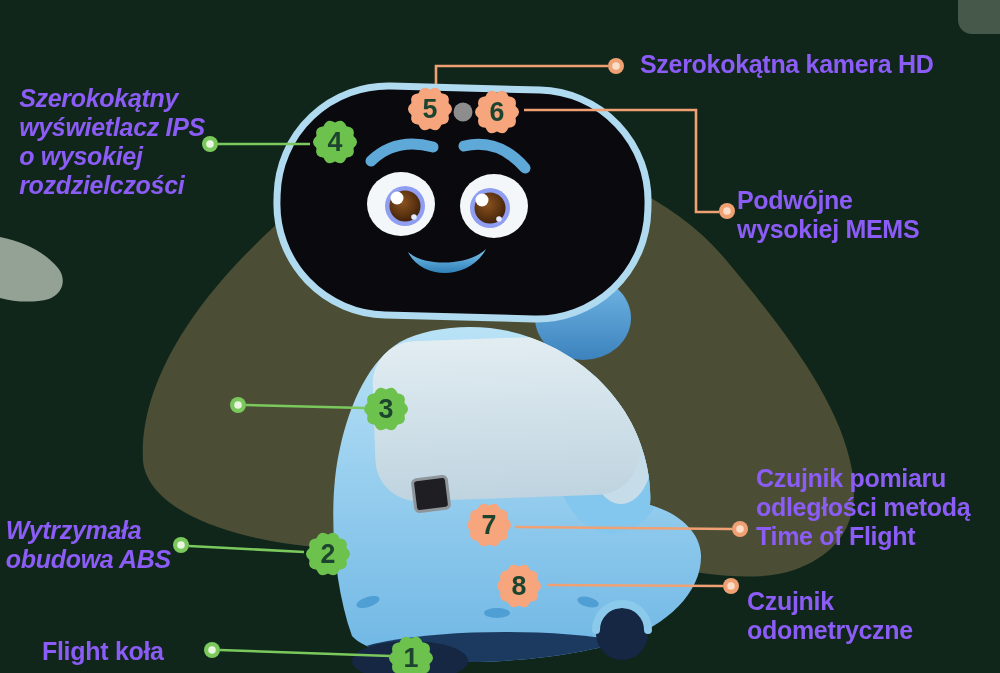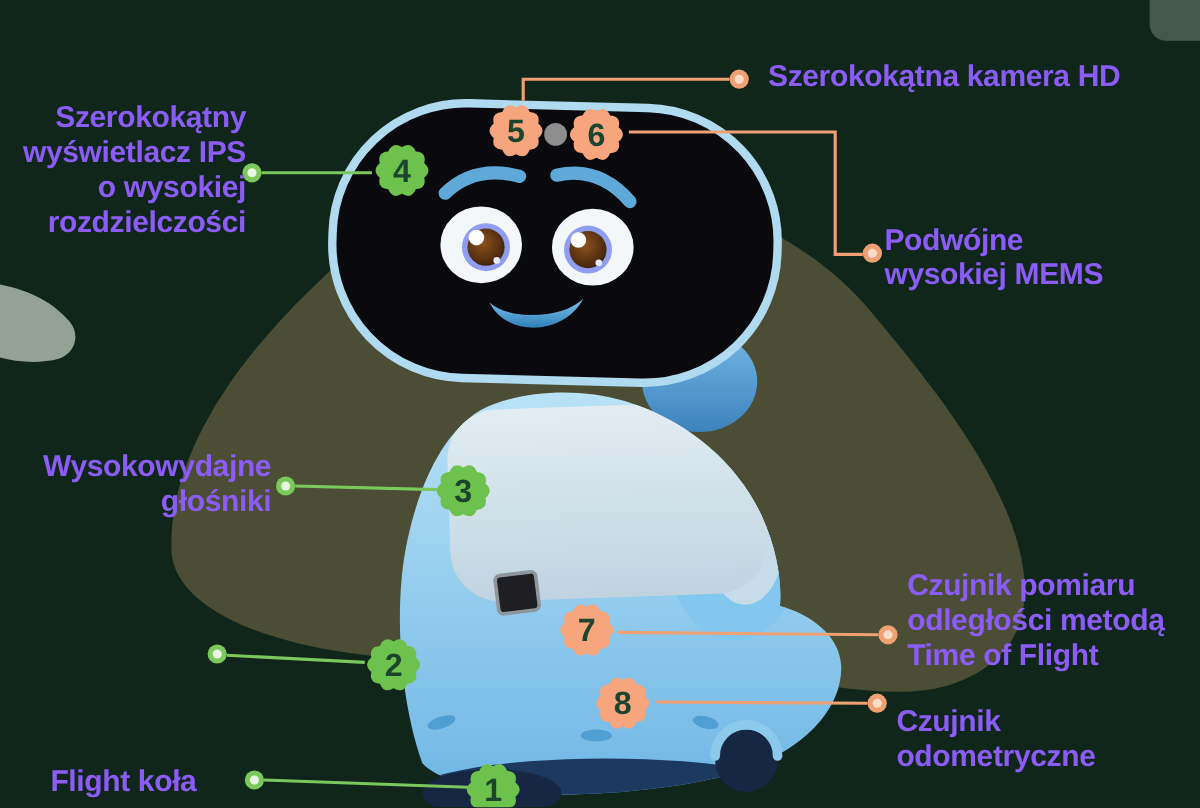--- a/index.html
+++ b/index.html
@@ -10,21 +10,21 @@
   }
   .layer{position:absolute;left:0;top:0;width:1000px;height:673px;}
   .corner-tab{
     position:absolute;top:0;right:0;width:42px;height:34px;
     background:#46584a;border-radius:0 0 0 14px;
   }
   .label{
     position:absolute;font-weight:700;font-size:25px;line-height:29px;
     color:#8b5cf6;white-space:pre-line;letter-spacing:-0.3px;
   }
-  .label.right{text-align:right;}
+  .label.right{font-style:italic;}
   .badge{position:absolute;width:52px;height:52px;overflow:visible;}
   .petal-green{fill:#6cc24d;}
   .petal-orange{fill:#f6a57d;}
   .badge-num{
     fill:#1d442e;text-anchor:middle;font-weight:700;font-size:33px;
     font-family:"Liberation Sans","DejaVu Sans",sans-serif;
   }
   .cline{fill:none;stroke-width:2.6px;}
   .cline.green{stroke:#7bc95d;}
   .cline.orange{stroke:#f0a174;}
@@ -203,22 +203,22 @@
     <text class="badge-num" x="28" y="39.5">8</text>
   </svg>
 
   <div class="label right" style="top:84px;right:795px">Szerokokątny
 wyświetlacz IPS
 o wysokiej
 rozdzielczości</div>
   <div class="label" style="top:50px;left:640px">Szerokokątna kamera HD</div>
   <div class="label" style="top:186px;left:737px">Podwójne
 wysokiej MEMS</div>
-  <div class="label right" style="top:375px;right:774px">Wysokowydajne
-głośniki</div>
+  <div class="label right" style="top:516px;right:829px">Wytrzymała
+obudowa ABS</div>
   <div class="label" style="top:637px;left:42px">Flight koła</div>
-  <div class="label" style="top:474px;left:756px">Czujnik pomiaru
+  <div class="label" style="top:464px;left:756px">Czujnik pomiaru
 odległości metodą
 Time of Flight</div>
   <div class="label" style="top:587px;left:747px">Czujnik
 odometryczne</div>
 
 </div>
 
 </body></html>

